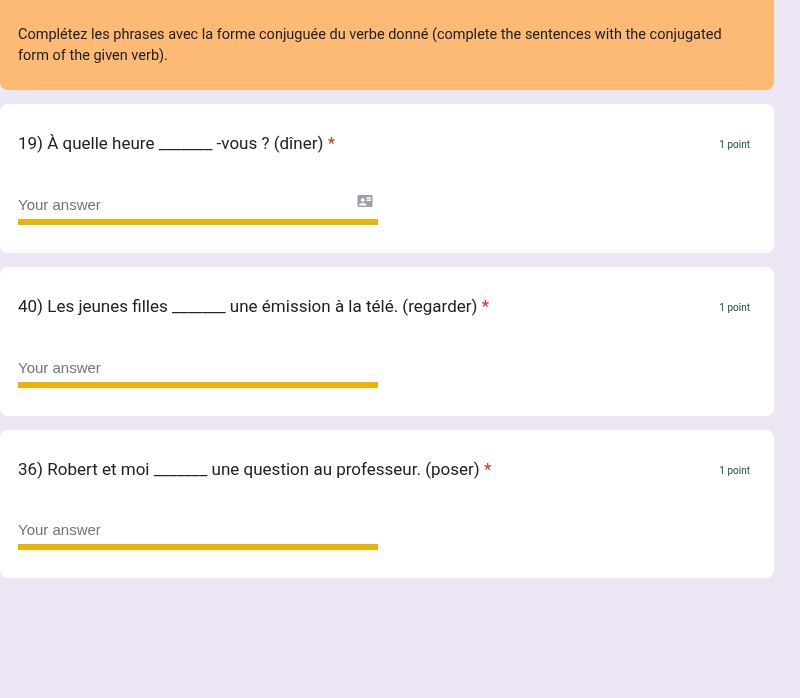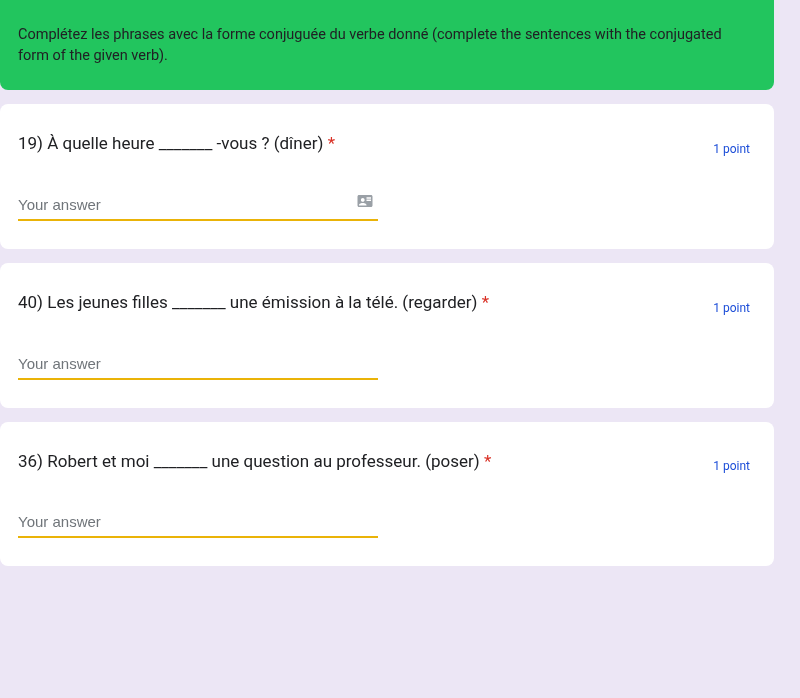--- a/index.html
+++ b/index.html
@@ -18,66 +18,66 @@
     background: #673ab7;
     border-radius: 0 0 8px 8px;
     padding: 18px 24px 18px 24px;
   }
   .header-title {
     color: #fff;
     font-size: 18px;
     font-weight: 400;
   }
   .instructions-card {
-    background: #22c55e;
+    background: #fdba74;
     border-radius: 0 0 8px 8px;
     padding: 24px 24px 24px 18px;
     margin-top: 0;
   }
   .instructions-card p {
     margin: 0;
     font-size: 14.5px;
     line-height: 1.45;
     color: #202124;
   }
   .question-card {
     background: #fff;
     border-radius: 8px;
     margin-top: 14px;
     padding: 28px 24px 28px 18px;
   }
   .q-row {
     display: flex;
     justify-content: space-between;
-    align-items: flex-end;
+    align-items: center;
     gap: 16px;
   }
   .q-text {
     font-size: 17px;
     color: #202124;
     line-height: 1.4;
     flex: 1;
   }
   .required-star { color: #d93025; }
   .points {
-    font-size: 12px;
-    color: #1d4ed8;
+    font-size: 10px;
+    color: #14532d;
     white-space: nowrap;
     padding-top: 2px;
   }
   .answer-wrap {
     margin-top: 36px;
     position: relative;
     width: 360px;
     max-width: 100%;
   }
   .answer-input {
     width: 100%;
     border: none;
-    border-bottom: 2px solid #eab308;
+    border-bottom: 6px solid #eab308;
     font-size: 15px;
     padding: 4px 28px 6px 0;
     outline: none;
     color: #202124;
     background: transparent;
   }
   .answer-input::placeholder {
     color: #70757a;
   }
   .autofill-icon {

